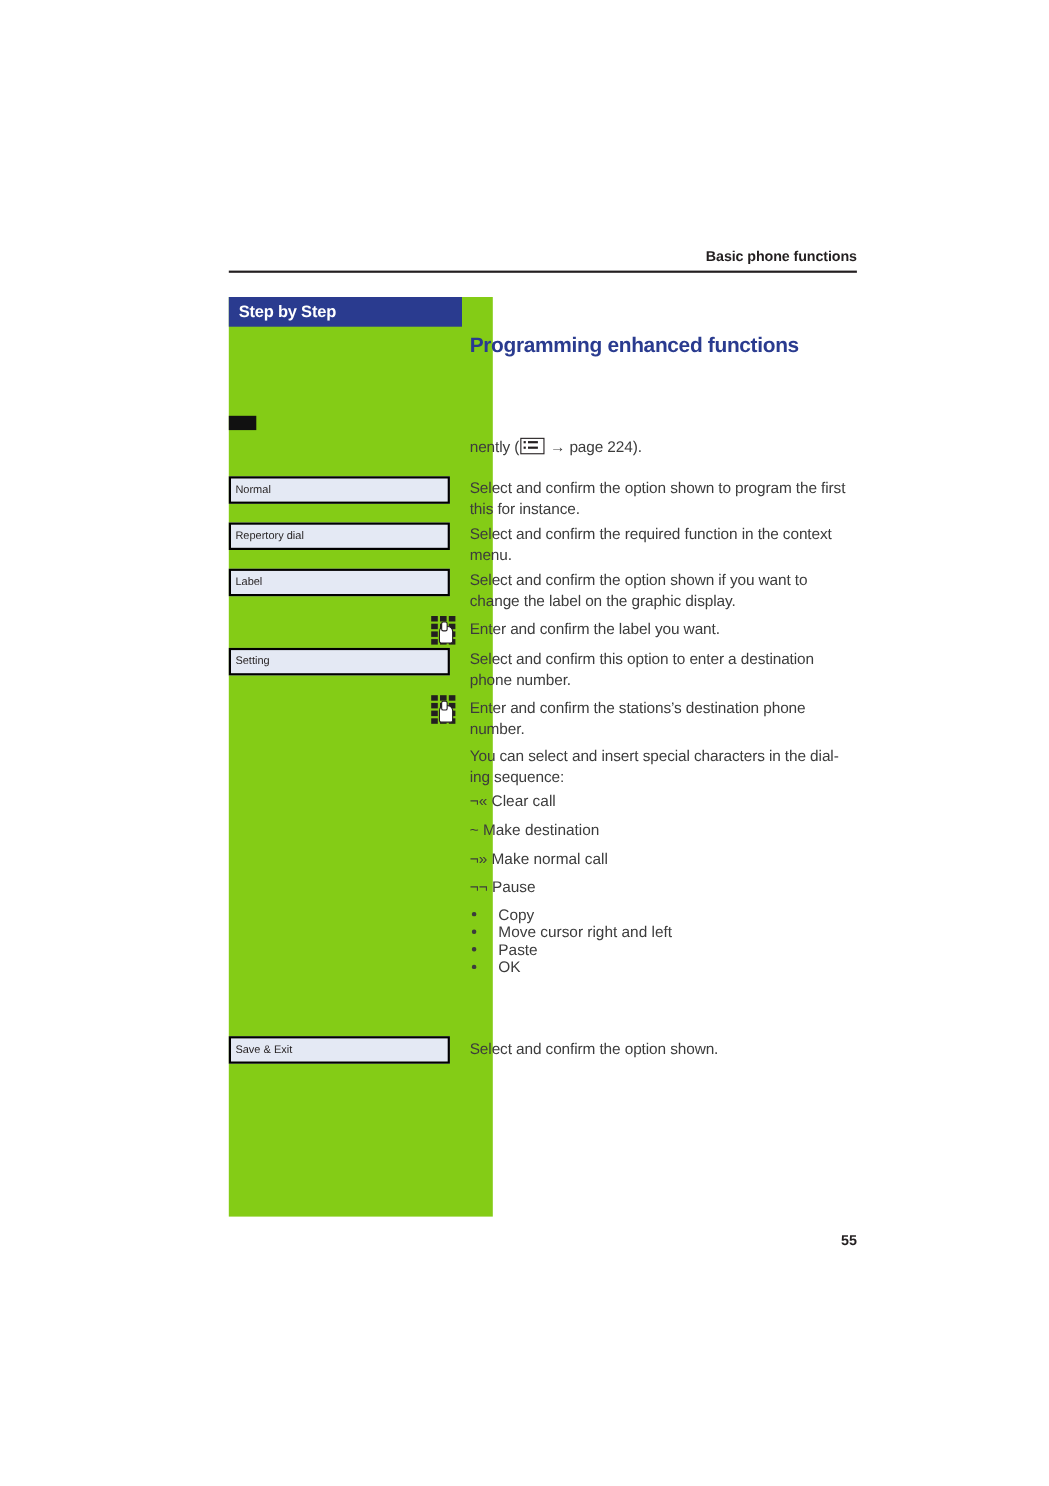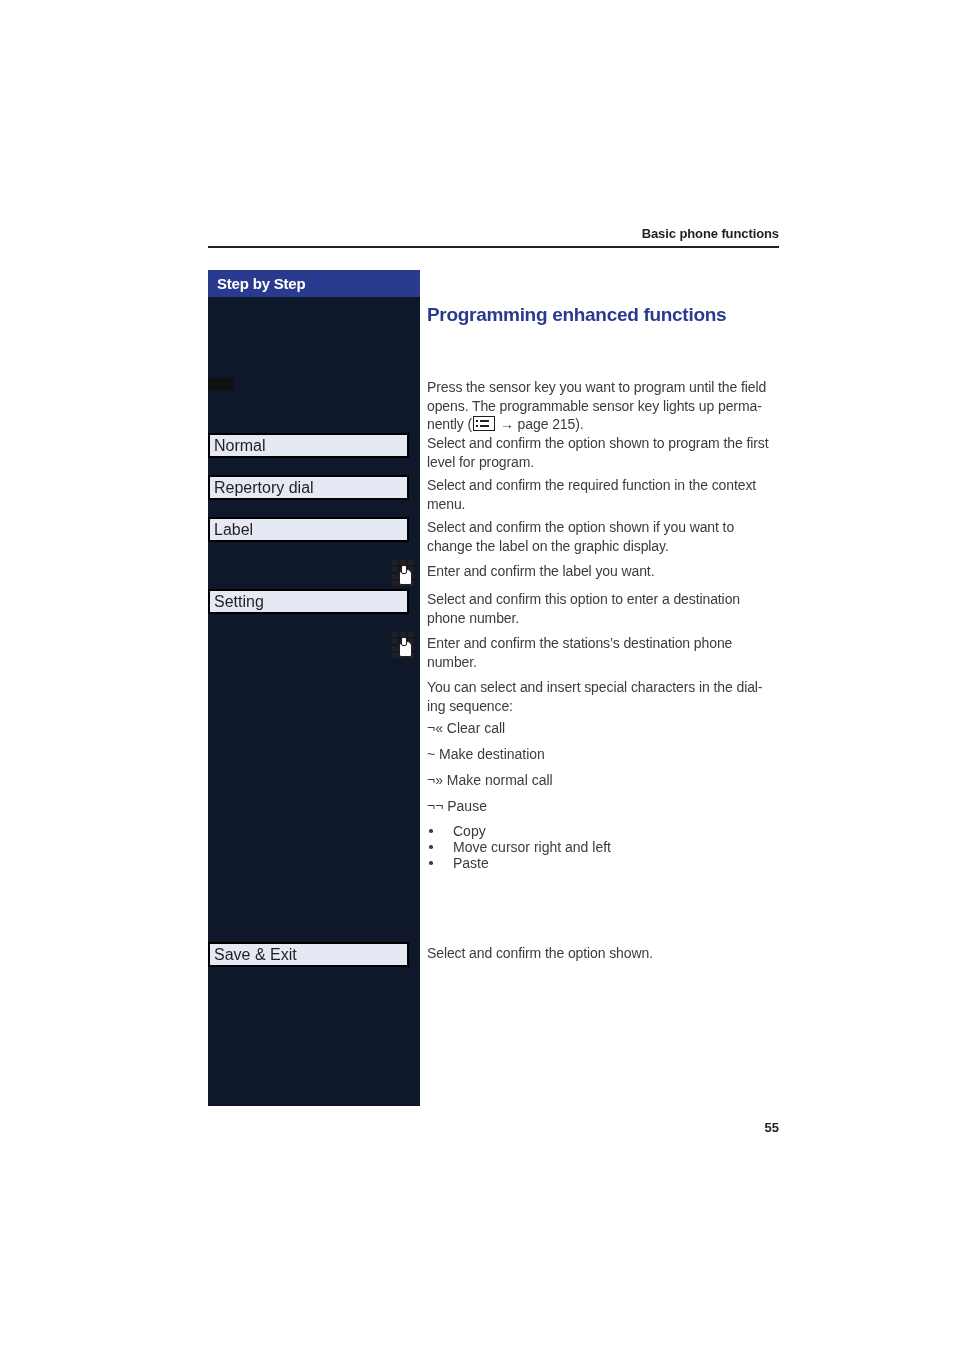--- a/index.html
+++ b/index.html
@@ -40,21 +40,22 @@
     background: #231f20;
   }
 
   
   #sidebar {
     position: absolute;
     left: 208px;
     top: 270px;
     width: 212px;
     height: 836px;
-    background: #0f172a;
+    background: #84cc16;
+    padding-left: 28px;
   }
   #sidebar-title-bar {
     position: absolute;
     left: 0;
     top: 0;
     width: 212px;
     height: 27px;
     background: #2a3b8f;
   }
   #sidebar-title-bar .sidebar-title {
@@ -71,21 +72,21 @@
   .side-item {
     position: absolute;
     left: 208px;
   }
   .menu-box {
     box-sizing: border-box;
     width: 201px;
     height: 25px;
     border: 2px solid #000000;
     background: #e4e9f4;
-    font-size: 16px;
+    font-size: 10px;
     line-height: 21px;
     padding-left: 4px;
     color: #231f20;
     white-space: nowrap;
   }
 
   
   .sensor-key {
     width: 25px;
     height: 13px;
@@ -324,40 +325,41 @@
 
 <div class="side-item" style="top:942px;">
   <div class="menu-box">Save &amp; Exit</div>
 </div>
 
 <div id="content">
   <h1 class="h1">Programming enhanced functions</h1>
 </div>
 
 <div class="para" style="top:378px;">
-  <span>Press the sensor key you want to program until the field opens. The programmable sensor key lights up perma-</span><br>
-  <span>nently (</span><span class="inline-menu-icon"><span class="dot d1"></span><span class="dot d2"></span><span class="bar b1"></span><span class="bar b2"></span></span>&nbsp;<span class="arrow-glyph">→</span><span> page 215).</span>
-</div>
-
-<div class="para" style="top:434px;">Select and confirm the option shown to program the first level for program.</div>
+  <br>
+  <span>nently (</span><span class="inline-menu-icon"><span class="dot d1"></span><span class="dot d2"></span><span class="bar b1"></span><span class="bar b2"></span></span>&nbsp;<span class="arrow-glyph">→</span><span> page 224).</span>
+</div>
+
+<div class="para" style="top:434px;">Select and confirm the option shown to program the first this for instance.</div>
 <div class="para" style="top:476px;">Select and confirm the required function in the context menu.</div>
 <div class="para" style="top:518px;">Select and confirm the option shown if you want to change the label on the graphic display.</div>
 <div class="para" style="top:562px;">Enter and confirm the label you want.</div>
 <div class="para" style="top:590px;">Select and confirm this option to enter a destination phone number.</div>
 <div class="para" style="top:634px;">Enter and confirm the stations’s destination phone number.</div>
 <div class="para" style="top:678px;">You can select and insert special characters in the dial-ing sequence:</div>
 
 <div class="spec-line" style="top:719px;">¬« Clear call</div>
 <div class="spec-line" style="top:745px;">~ Make destination</div>
 <div class="spec-line" style="top:771px;">¬» Make normal call</div>
 <div class="spec-line" style="top:797px;">¬¬ Pause</div>
 
 <div id="bullet-block" style="top:823px;">
   <ul>
     <li><span class="bullet-dot"></span><span>Copy</span></li>
     <li><span class="bullet-dot"></span><span>Move cursor right and left</span></li>
     <li><span class="bullet-dot"></span><span>Paste</span></li>
+    <li><span class="bullet-dot"></span><span>OK</span></li>
   </ul>
 </div>
 
 <div class="para" style="top:944px;">Select and confirm the option shown.</div>
 
 <div id="page-number">55</div>
 
 </body></html>

